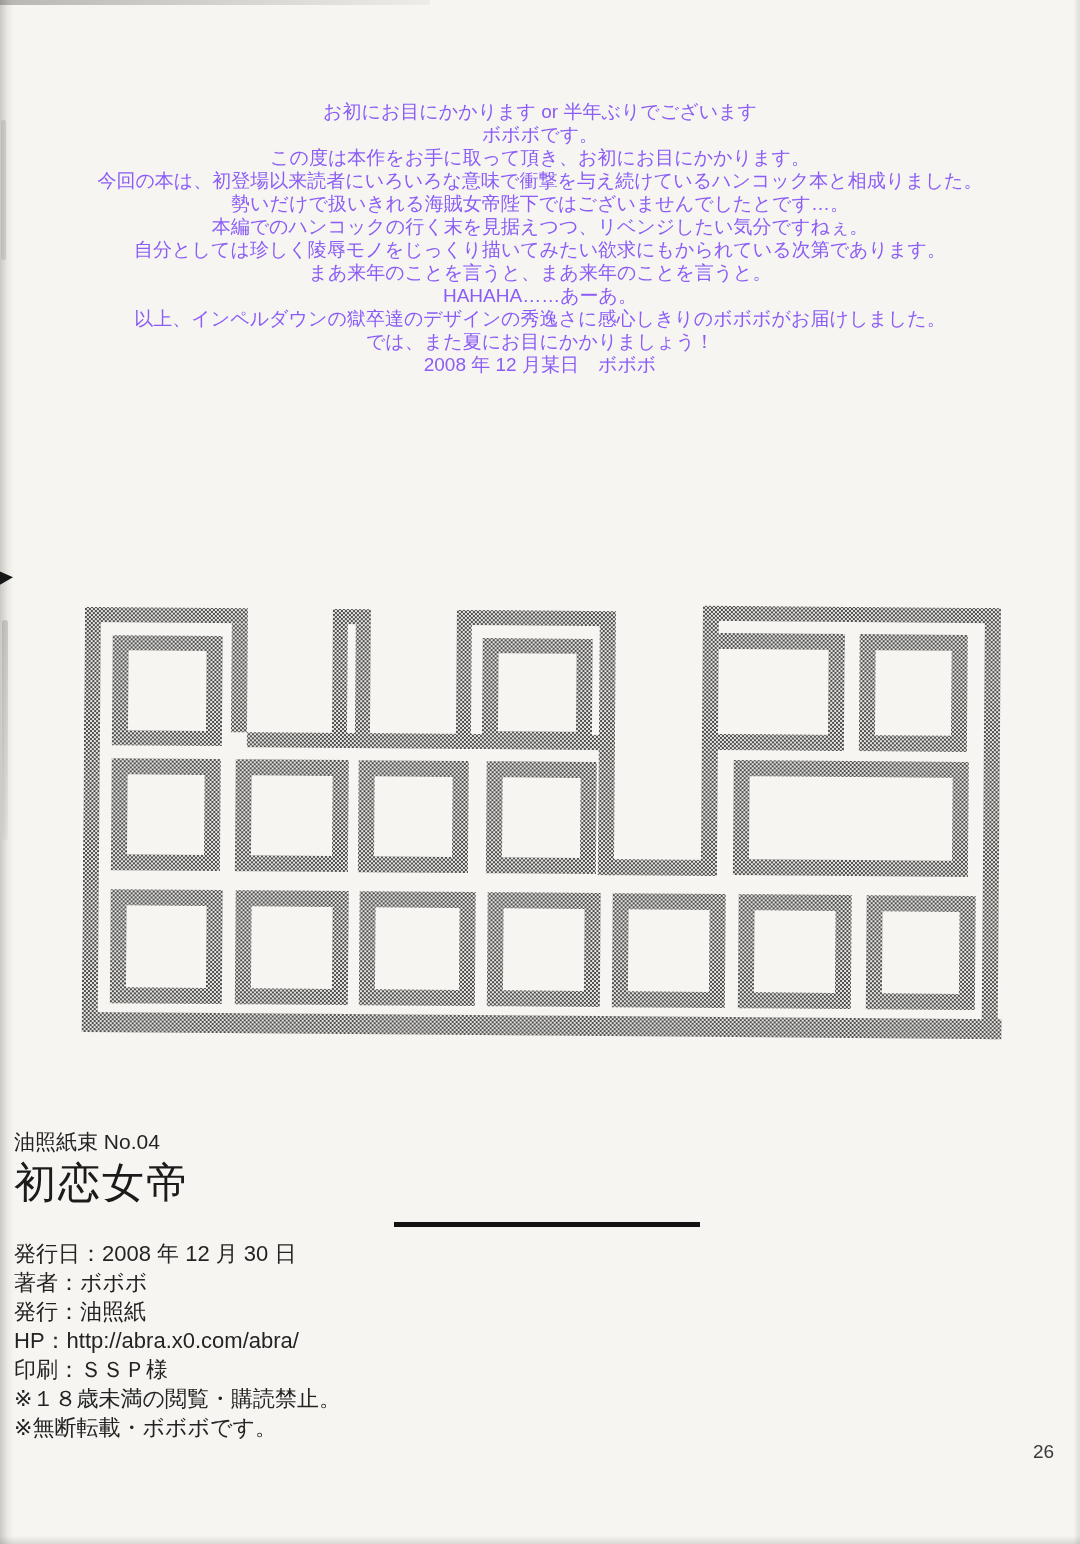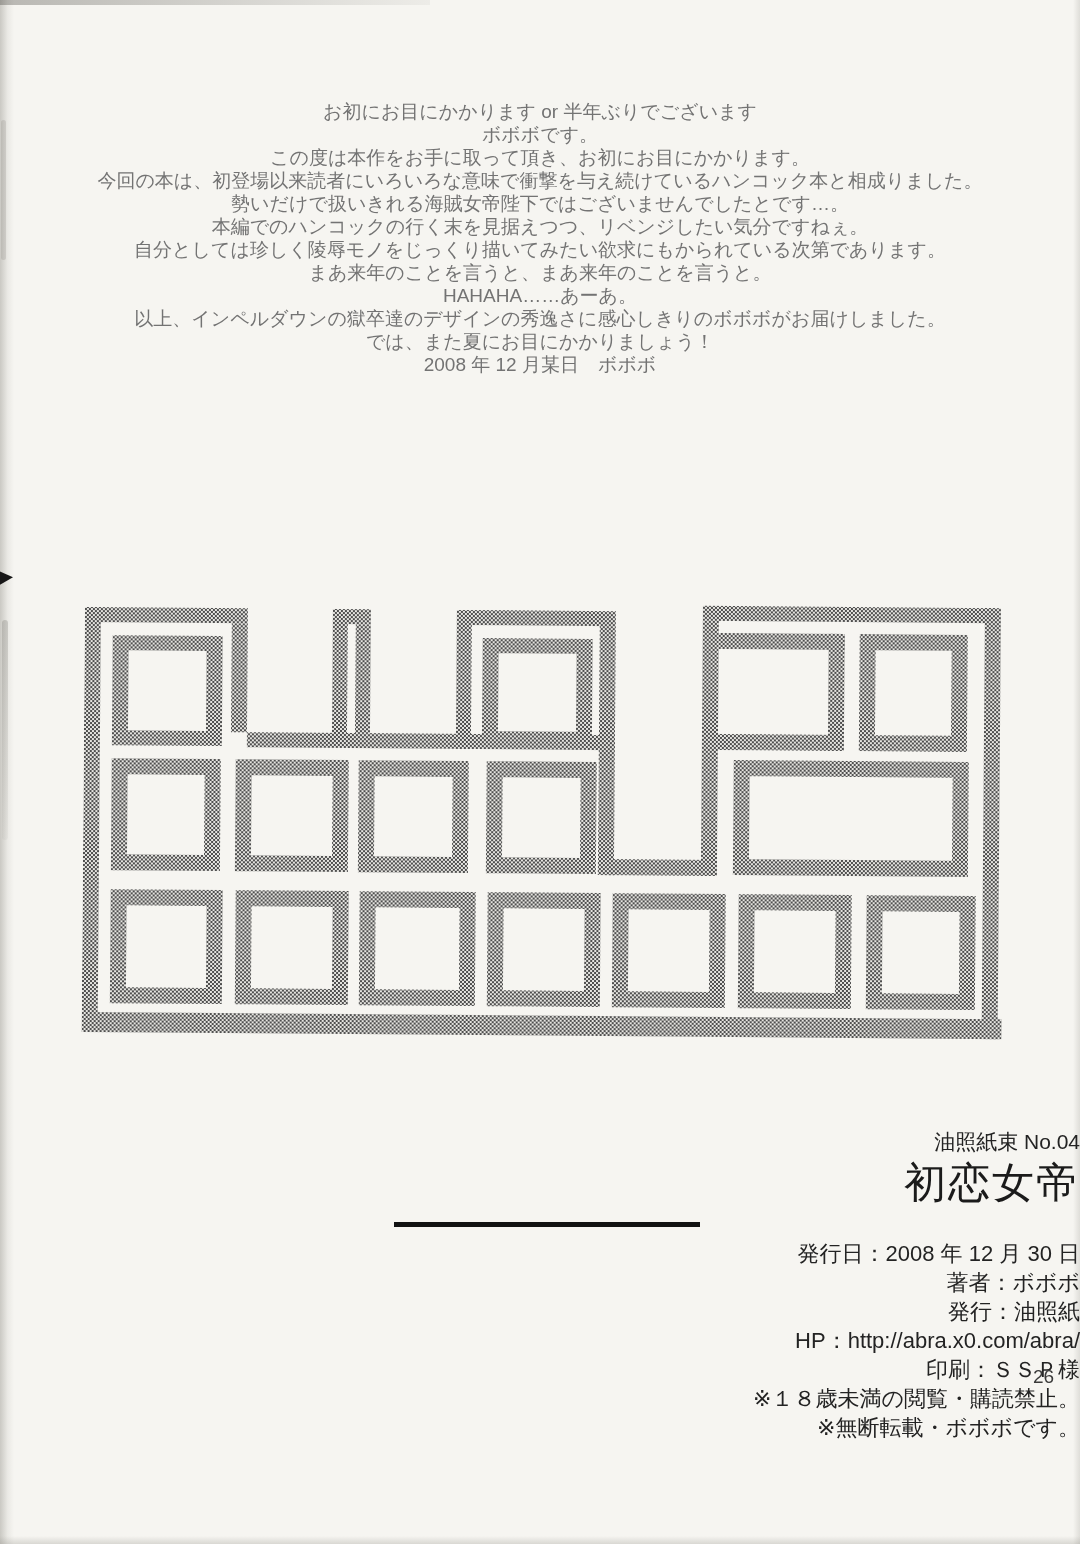--- a/index.html
+++ b/index.html
@@ -20,42 +20,42 @@
     clip-path:polygon(0 15%,100% 48%,0 92%);}
   .edge-top{position:absolute;left:0;top:0;width:430px;height:5px;
     background:linear-gradient(90deg,rgba(70,68,62,0.35),rgba(70,68,62,0.05));}
   .edge-right{position:absolute;right:0;top:0;width:7px;height:1544px;
     background:linear-gradient(270deg,rgba(130,128,120,0.20),rgba(130,128,120,0));}
   .edge-bottom{position:absolute;left:0;bottom:0;width:1080px;height:8px;
     background:linear-gradient(0deg,rgba(130,128,120,0.25),rgba(130,128,120,0));}
 
   
   .afterword{position:absolute;top:100px;left:0;width:1080px;text-align:center;
-    font-size:19px;line-height:23px;color:#737373;}
+    font-size:19px;line-height:23px;color:#8b5cf6;}
   .afterword p{margin:0;}
   .afterword .line{display:block;white-space:nowrap;}
   .p1{margin-top:27px;}
   .p2{margin-top:33px;}
   .p3{margin-top:25px;}
   .p4{margin-top:24px;}
   .p-date{margin-top:48px;}
 
   
   .logo-wrap{position:absolute;left:85px;top:600px;width:920px;height:440px;
     transform:rotate(0.45deg);transform-origin:0 0;}
 
   
-  .colophon{position:absolute;left:14px;top:1130px;width:1066px;text-align:right;}
+  .colophon{position:absolute;left:14px;top:1130px;width:1066px;text-align:left;}
   .colophon-series{font-size:21px;line-height:24px;color:#232323;}
   .colophon-title{font-size:42px;line-height:46px;margin-top:6px;letter-spacing:2px;color:#1b1b1b;}
   .colophon-rule{width:306px;height:5px;background:#121212;margin:16px auto 12px auto;}
   .colophon-details{font-size:22px;line-height:29px;color:#232323;}
   .colophon-details .line{display:block;white-space:nowrap;}
 
-  .page-number{position:absolute;left:1033px;top:1366px;font-size:19px;color:#3a3a3a;}
+  .page-number{position:absolute;left:1033px;top:1441px;font-size:19px;color:#3a3a3a;}
 </style>
 </head>
 <body>
 
 <div class="page">
 
   <div class="edge-left"></div>
   <div class="edge-left-smudge1"></div>
   <div class="edge-left-smudge2"></div>
   <div class="edge-tick"></div>

